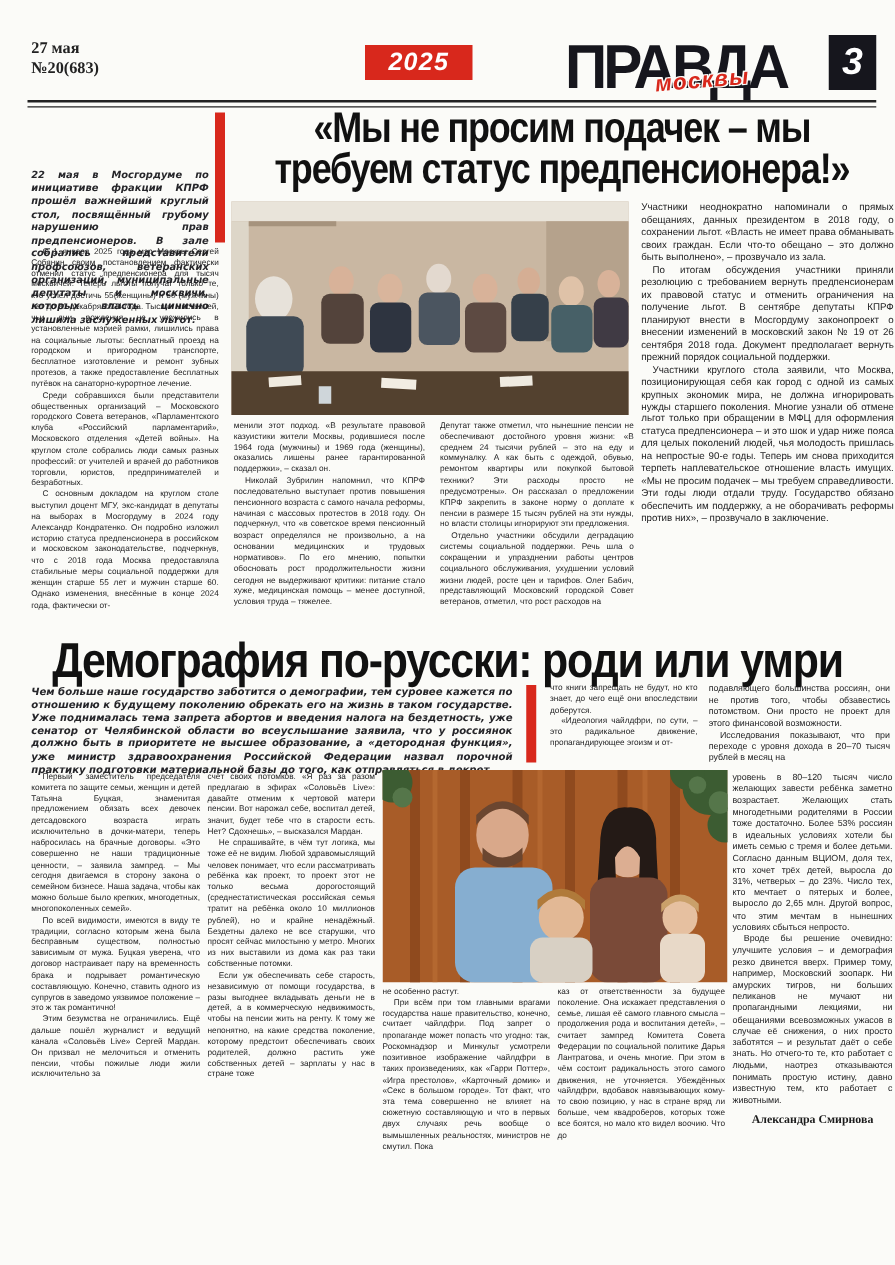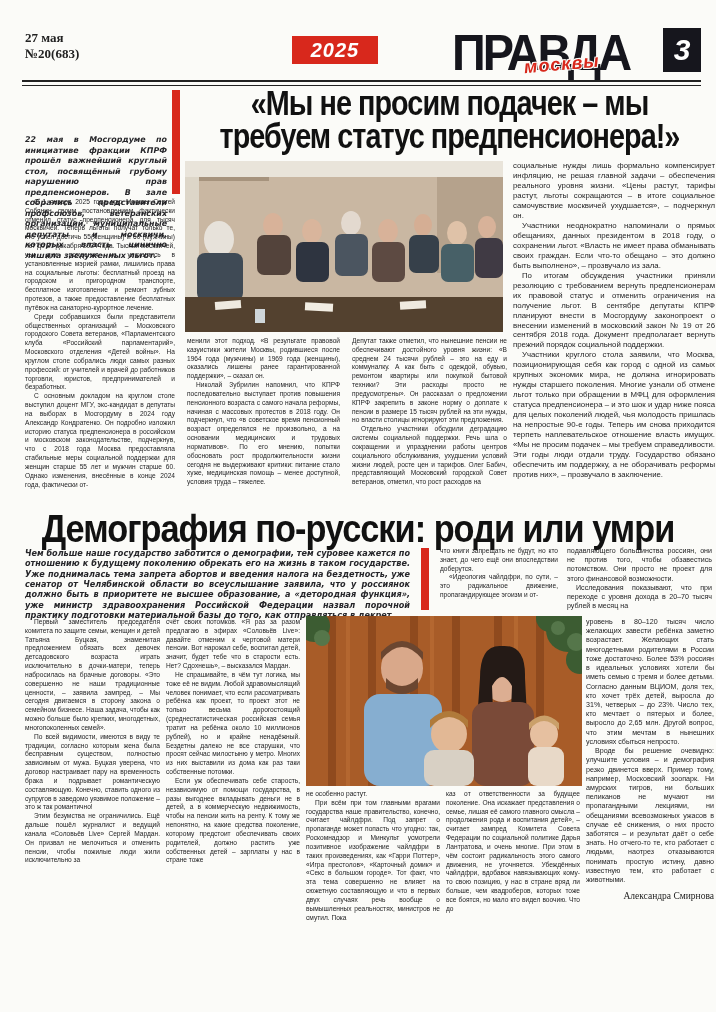--- a/index.html
+++ b/index.html
@@ -28,22 +28,22 @@
   .lede1{font-size:7.9px;line-height:1.33;margin-top:45px;}
   .lede2{font-size:8.1px;line-height:1.28;}
   .redbar{background:var(--accent);}
   
   .col{text-align:justify;color:#1d1d1f;}
   .col p{margin:0;text-indent:9px;}
   .cont p:first-child{text-indent:0;}
   .f65{font-size:6.6px;line-height:1.34;}
   .f70{font-size:7.1px;line-height:1.3;}
   .f78{font-size:7.8px;line-height:1.28;}
-  .byline{font-family:"Liberation Serif",serif;font-weight:normal;font-size:9.5px;
-          text-align:right;margin-top:6px;}
+  .byline{font-family:"Liberation Serif",serif;font-weight:bold;font-size:9.5px;
+          text-align:center;margin-top:6px;}
   .photo{display:block;}
 </style>
 </head>
 <body>
 
 <div id="page" style="--accent:#d8281c;">
 
   <div class="abs dateblock" style="left:25px;top:30px;">
     <div>27 мая</div>
     <div>№20(683)</div>
@@ -104,21 +104,20 @@
     </div>
   <div class="abs col cont f65" style="left:187px;top:337px;width:153px;height:173px;">
       <p>менили этот подход. «В результате правовой казуистики жители Москвы, родившиеся после 1964 года (мужчины) и 1969 года (женщины), оказались лишены ранее гарантированной поддержки», – сказал он.</p>
       <p>Николай Зубрилин напомнил, что КПРФ последовательно выступает против повышения пенсионного возраста с самого начала реформы, начиная с массовых протестов в 2018 году. Он подчеркнул, что «в советское время пенсионный возраст определялся не произвольно, а на основании медицинских и трудовых нормативов». По его мнению, попытки обосновать рост продолжительности жизни сегодня не выдерживают критики: питание стало хуже, медицинская помощь – менее доступной, условия труда – тяжелее.</p>
     </div>
   <div class="abs col cont f65" style="left:352px;top:337px;width:155px;height:173px;">
       <p>Депутат также отметил, что нынешние пенсии не обеспечивают достойного уровня жизни: «В среднем 24 тысячи рублей – это на еду и коммуналку. А как быть с одеждой, обувью, ремонтом квартиры или покупкой бытовой техники? Эти расходы просто не предусмотрены». Он рассказал о предложении КПРФ закрепить в законе норму о доплате к пенсии в размере 15 тысяч рублей на эти нужды, но власти столицы игнорируют эти предложения.</p>
       <p>Отдельно участники обсудили деградацию системы социальной поддержки. Речь шла о сокращении и упразднении работы центров социального обслуживания, ухудшении условий жизни людей, росте цен и тарифов. Олег Бабич, представляющий Московский городской Совет ветеранов, отметил, что рост расходов на</p>
     </div>
   <div class="abs col cont f78" style="left:513px;top:161px;width:202px;height:350px;">
-      <p>социальные нужды лишь формально компенсирует инфляцию, не решая главной задачи – обеспечения реального уровня жизни. «Цены растут, тарифы растут, льготы сокращаются – в итоге социальное самочувствие москвичей ухудшается», – подчеркнул он.</p>
       <p>Участники неоднократно напоминали о прямых обещаниях, данных президентом в 2018 году, о сохранении льгот. «Власть не имеет права обманывать своих граждан. Если что-то обещано – это должно быть выполнено», – прозвучало из зала.</p>
       <p>По итогам обсуждения участники приняли резолюцию с требованием вернуть предпенсионерам их правовой статус и отменить ограничения на получение льгот. В сентябре депутаты КПРФ планируют внести в Мосгордуму законопроект о внесении изменений в московский закон № 19 от 26 сентября 2018 года. Документ предполагает вернуть прежний порядок социальной поддержки.</p>
       <p>Участники круглого стола заявили, что Москва, позиционирующая себя как город с одной из самых крупных экономик мира, не должна игнорировать нужды старшего поколения. Многие узнали об отмене льгот только при обращении в МФЦ для оформления статуса предпенсионера – и это шок и удар ниже пояса для целых поколений людей, чья молодость пришлась на непростые 90-е годы. Теперь им снова приходится терпеть наплевательское отношение власть имущих. «Мы не просим подачек – мы требуем справедливости. Эти годы люди отдали труду. Государство обязано обеспечить им поддержку, а не оборачивать реформы против них», – прозвучало в заключение.</p>
     </div>
 
   <div class="abs hl hl2" style="left:10px;top:510px;width:696px;">Демография по-русски: роди или умри</div>
 
   <div class="abs lede lede2" style="left:25px;top:548px;width:385px;height:64px;">Чем больше наше государство заботится о демографии, тем суровее кажется по отношению к будущему поколению обрекать его на жизнь в таком государстве. Уже поднималась тема запрета абортов и введения налога на бездетность, уже сенатор от Челябинской области во всеуслышание заявила, что у россиянок должно быть в приоритете не высшее образование, а «детородная функция», уже министр здравоохранения Российской Федерации назвал порочной практику подготовки материальной базы до того, как отправляться в декрет.</div>
   <div class="abs redbar" style="left:421px;top:548px;width:8px;height:62px;"></div>
 

